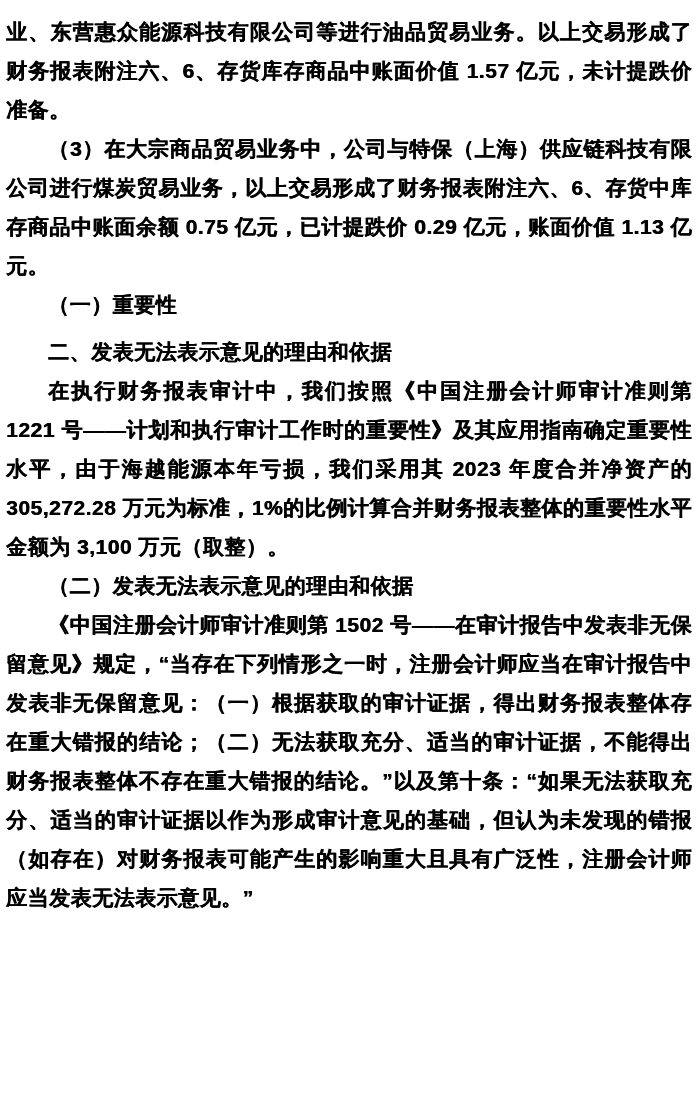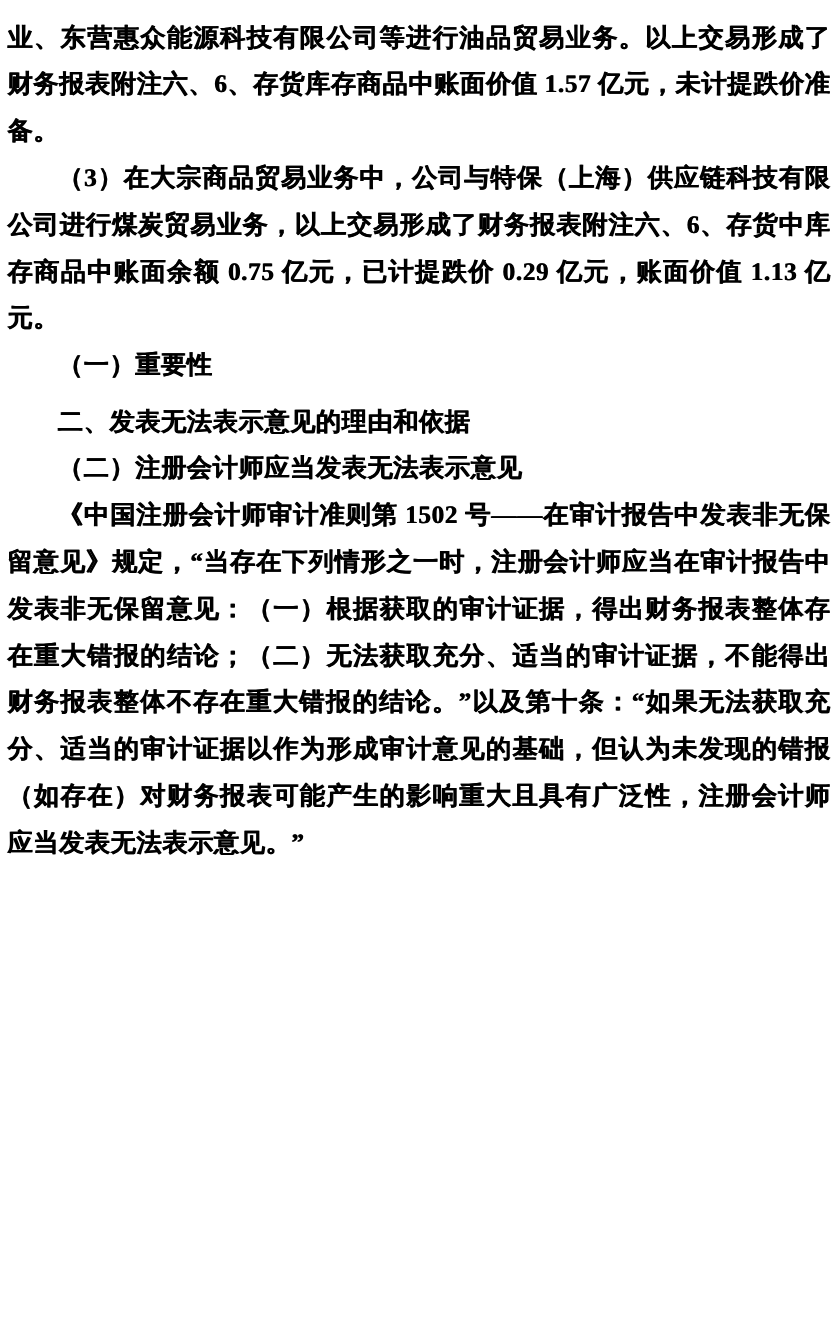--- a/index.html
+++ b/index.html
@@ -8,21 +8,21 @@
     background: #ffffff;
   }
   .page {
     position: relative;
     width: 700px;
     height: 1116px;
     box-sizing: border-box;
     background: #ffffff;
     overflow: hidden;
     padding: 12px 8px 0 6px;
-    font-family: Liberation Serif, serif;
+    font-family: Liberation Sans, sans-serif;
     color: #000000;
   }
   .doc p {
     margin: 0;
     font-size: 21px;
     line-height: 39px;
     font-weight: bold;
     color: #000;
     
     text-shadow: 0.6px 0 0 #000;
@@ -41,16 +41,17 @@
 </style>
 </head>
 <body>
 
 <div class="page">
   <div class="doc">
       <p class="paragraph">业、东营惠众能源科技有限公司等进行油品贸易业务。以上交易形成了财务报表附注六、6、存货库存商品中账面价值 1.57 亿元，未计提跌价准备。</p>
       <p class="paragraph indent">（3）在大宗商品贸易业务中，公司与特保（上海）供应链科技有限公司进行煤炭贸易业务，以上交易形成了财务报表附注六、6、存货中库存商品中账面余额 0.75 亿元，已计提跌价 0.29 亿元，账面价值 1.13 亿元。</p>
       <p class="heading indent">（一）重要性</p>
       <p class="heading indent gap">二、发表无法表示意见的理由和依据</p>
-      <p class="heading indent">（二）注册会计师应当发表无法表示意见</p>
+      <p class="paragraph indent">在执行财务报表审计中，我们按照《中国注册会计师审计准则第 1221 号——计划和执行审计工作时的重要性》及其应用指南确定重要性水平，由于海越能源本年亏损，我们采用其 2023 年度合并净资产的 305,272.28 万元为标准，1%的比例计算合并财务报表整体的重要性水平金额为 3,100 万元（取整）。</p>
+      <p class="heading indent">（二）发表无法表示意见的理由和依据</p>
       <p class="paragraph indent">《中国注册会计师审计准则第 1502 号——在审计报告中发表非无保留意见》规定，“当存在下列情形之一时，注册会计师应当在审计报告中发表非无保留意见：（一）根据获取的审计证据，得出财务报表整体存在重大错报的结论；（二）无法获取充分、适当的审计证据，不能得出财务报表整体不存在重大错报的结论。”以及第十条：“如果无法获取充分、适当的审计证据以作为形成审计意见的基础，但认为未发现的错报（如存在）对财务报表可能产生的影响重大且具有广泛性，注册会计师应当发表无法表示意见。”</p>
     </div>
 </div>
 
 </body></html>

